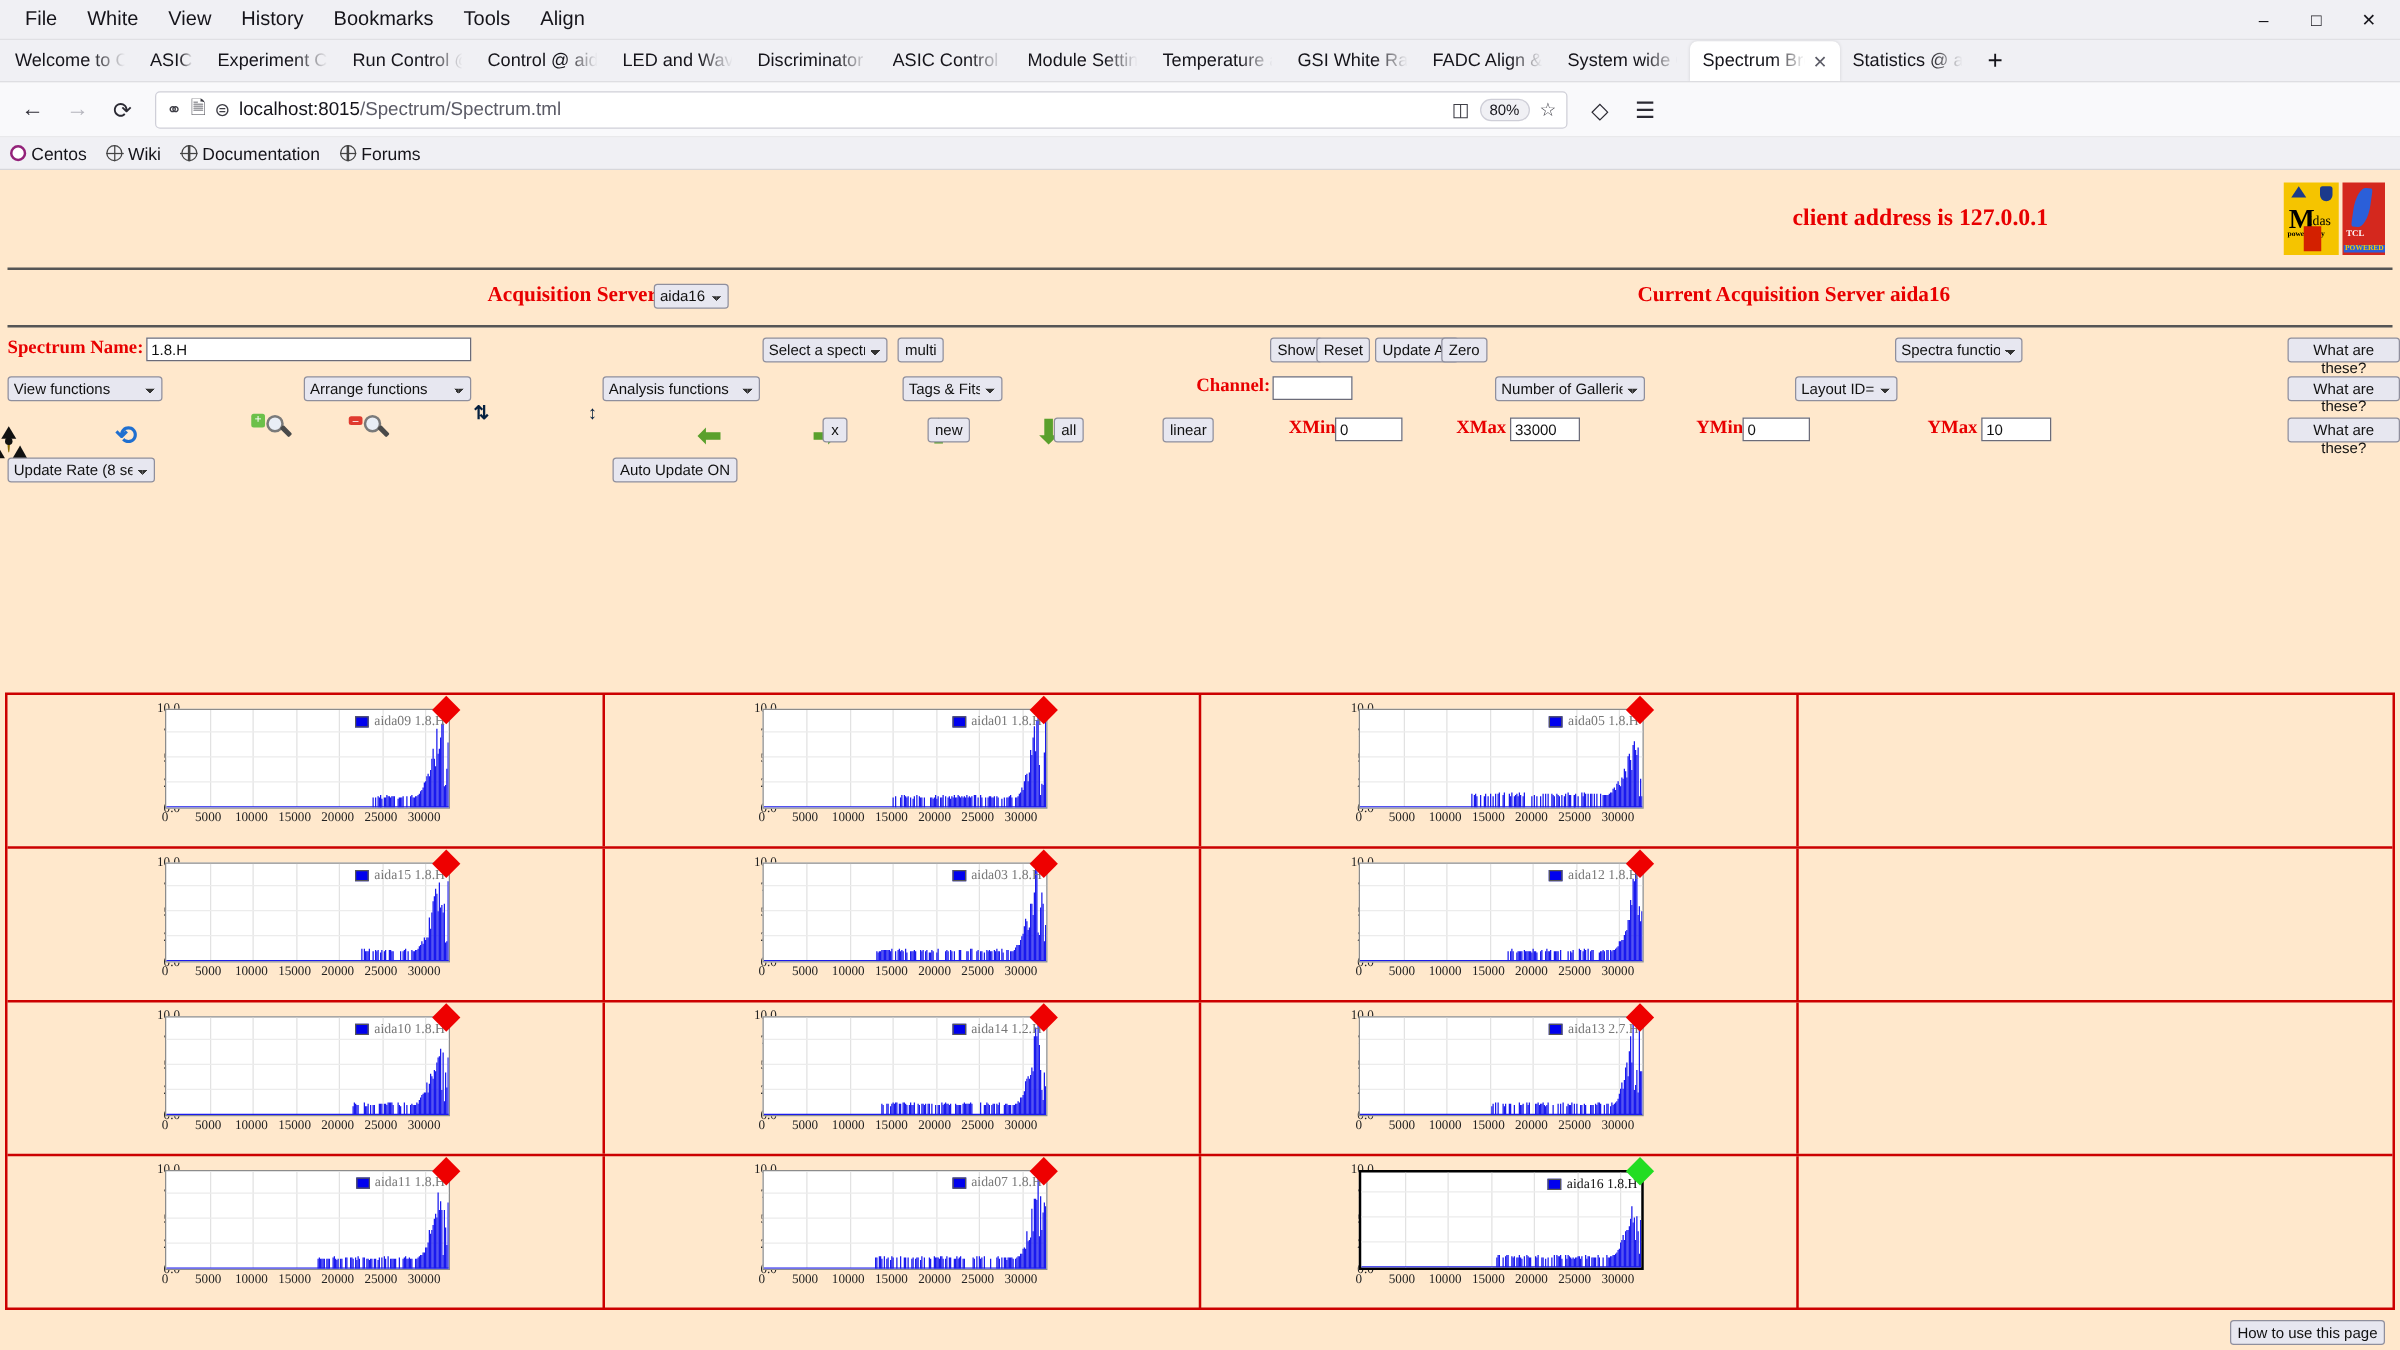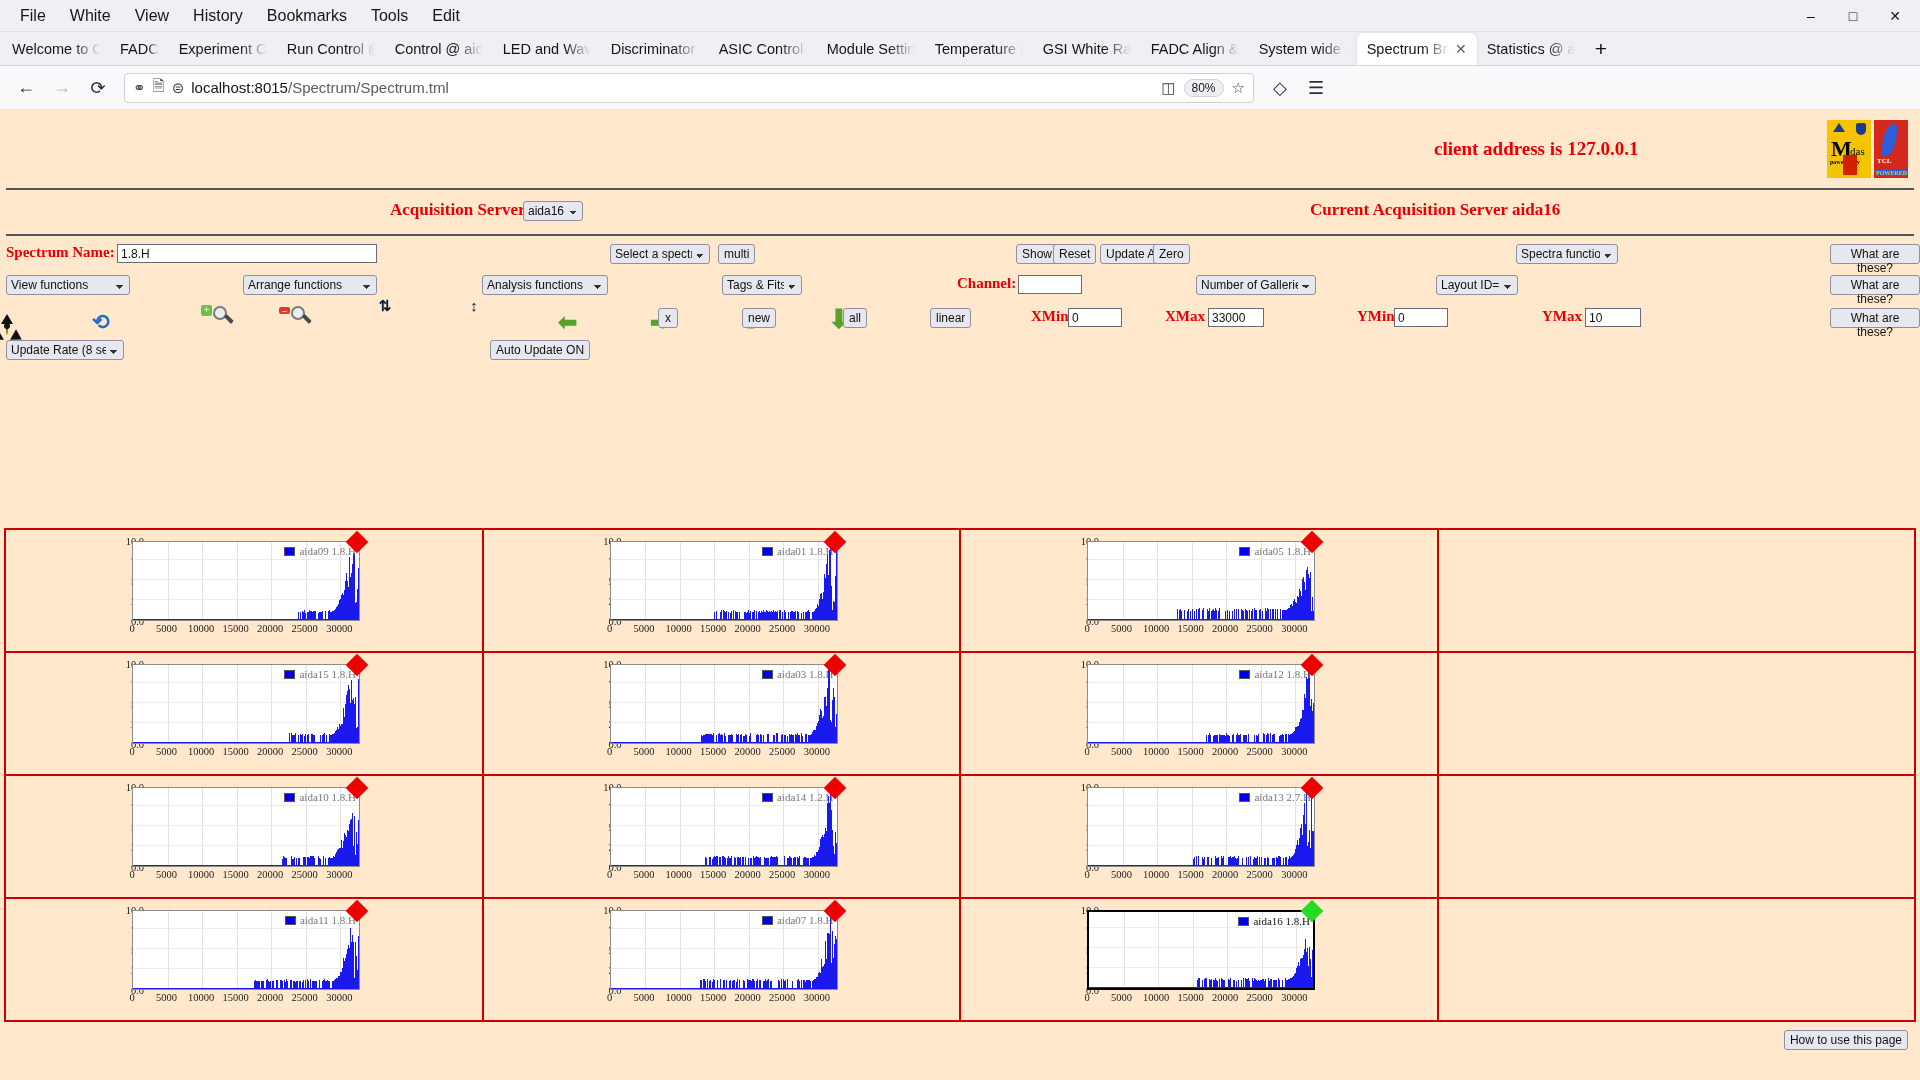--- a/index.html
+++ b/index.html
@@ -207,34 +207,34 @@
 
 <div class="browser">
 
   <div class="menubar">
     <div class="mi">File</div>
     <div class="mi">White</div>
     <div class="mi">View</div>
     <div class="mi">History</div>
     <div class="mi">Bookmarks</div>
     <div class="mi">Tools</div>
-    <div class="mi">Edit</div>
+    <div class="mi">Align</div>
     <div class="winbtns">
       <div class="winbtn">–</div>
       <div class="winbtn">□</div>
       <div class="winbtn">✕</div>
     </div>
   </div>
 
   <div class="tabstrip" id="tabstrip">
       <div class="tab">
         <span class="tlabel">Welcome to Cen</span>
       </div>
       <div class="tab">
-        <span class="tlabel">FADC</span>
+        <span class="tlabel">ASIC</span>
       </div>
       <div class="tab">
         <span class="tlabel">Experiment Con</span>
       </div>
       <div class="tab">
         <span class="tlabel">Run Control @ a</span>
       </div>
       <div class="tab">
         <span class="tlabel">Control @ aidas</span>
       </div>
@@ -284,20 +284,38 @@
       <span class="right">
         <span class="navicon">◫</span>
         <span class="zoomchip">80%</span>
         <span class="navicon">☆</span>
       </span>
     </div>
     <div class="navbtn">◇</div>
     <div class="navbtn">☰</div>
   </div>
 
+  <div class="bookmarks">
+    <div class="bm">
+      <span class="centos"></span>
+      <span>Centos</span>
+    </div>
+    <div class="bm">
+      <span class="globe"></span>
+      <span>Wiki</span>
+    </div>
+    <div class="bm">
+      <span class="globe"></span>
+      <span>Documentation</span>
+    </div>
+    <div class="bm">
+      <span class="globe"></span>
+      <span>Forums</span>
+    </div>
+  </div>
 </div>
 
 <div class="page">
 
   <div class="titlerow">
     <div class="clientaddr">client address is 127.0.0.1</div>
     <div class="logos">
       <div class="logo-midas">
         <div class="tri"></div>
           <div class="shield"></div>

